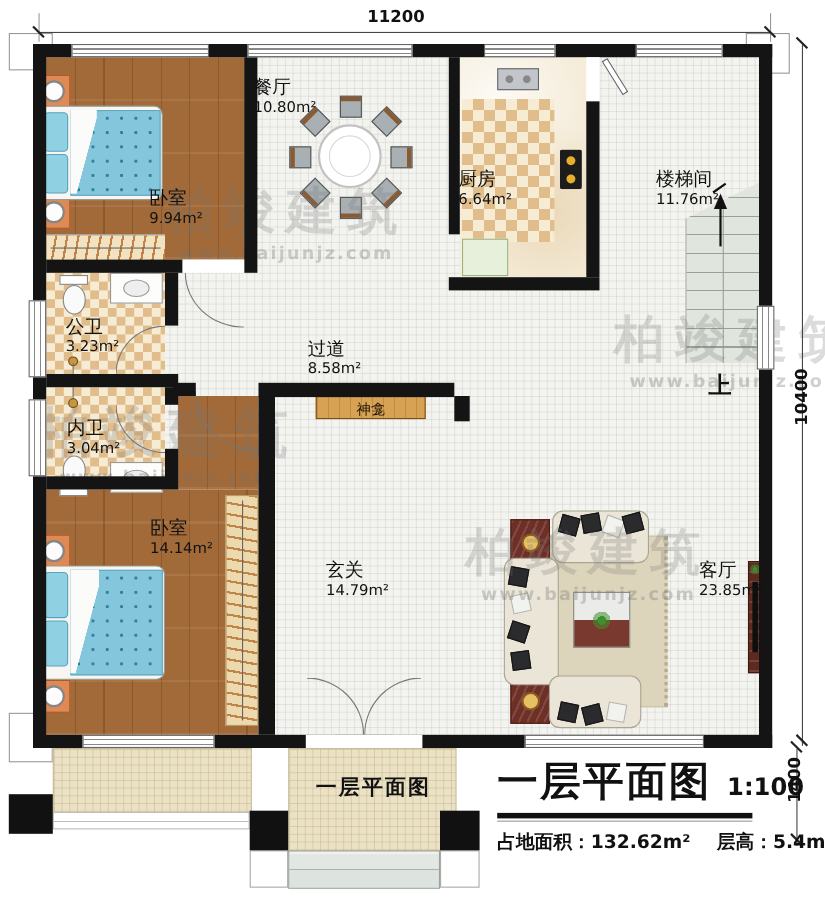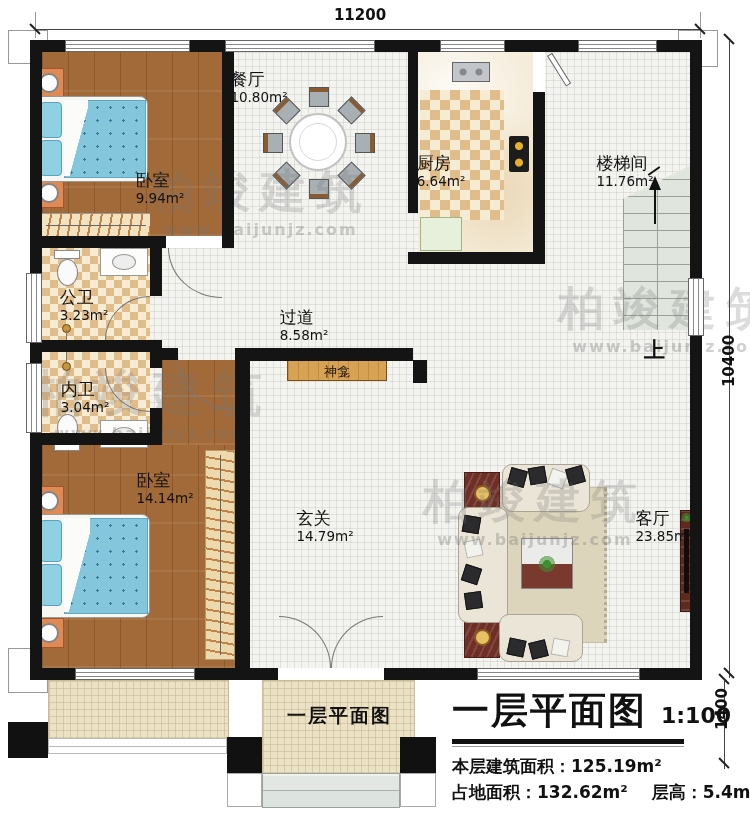--- a/index.html
+++ b/index.html
@@ -324,21 +324,18 @@
   <div class="dimtext rot" style="left:697px;top:700px;width:50px;">1400</div>
 
   <div class="titleblock" style="left:452px;top:686px;width:296px;">
     <div style="display:flex;align-items:baseline;">
       <span class="t-main">一层平面图</span>
       <span class="t-scale">1:100</span>
     </div>
     <div style="width:232px;height:5px;background:#111;margin-top:3px;"></div>
     <div style="width:232px;height:1px;background:#999;margin-top:2px;margin-bottom:6px;"></div>
     <div class="statrow">
-      <span>本层建筑面积：</span><span>125.19m²</span>
-    </div>
-    <div class="statrow">
       <span>占地面积：</span><span>132.62m²</span>
       <span style="margin-left:18px;">层高：</span><span>5.4m</span>
     </div>
   </div>
 
 </div>
 
 </body></html>

